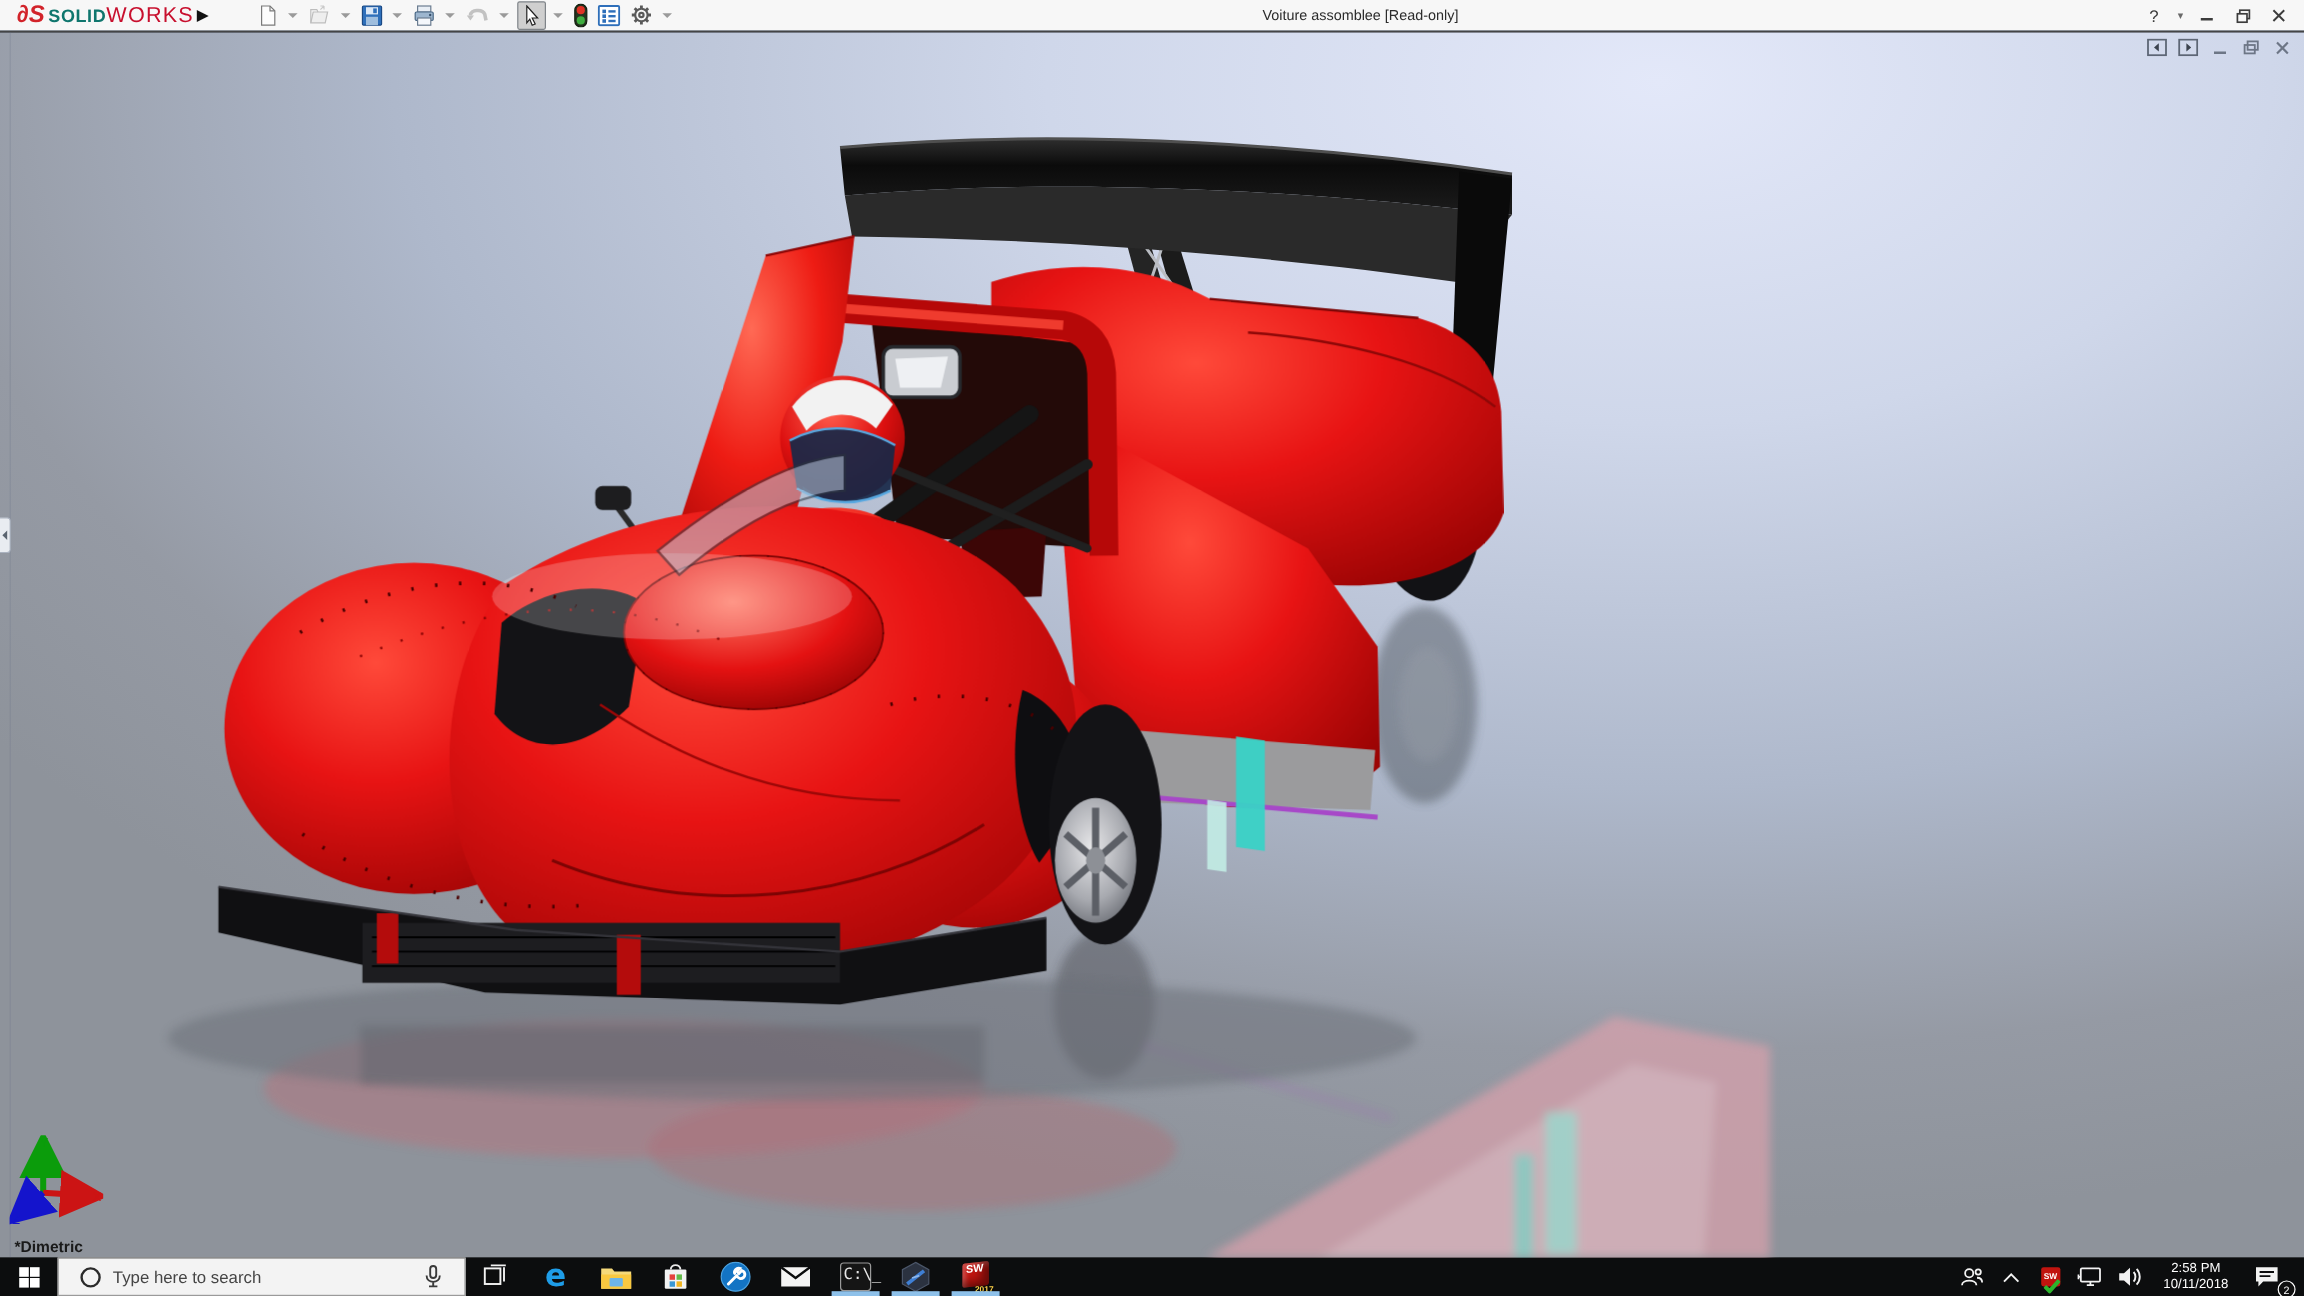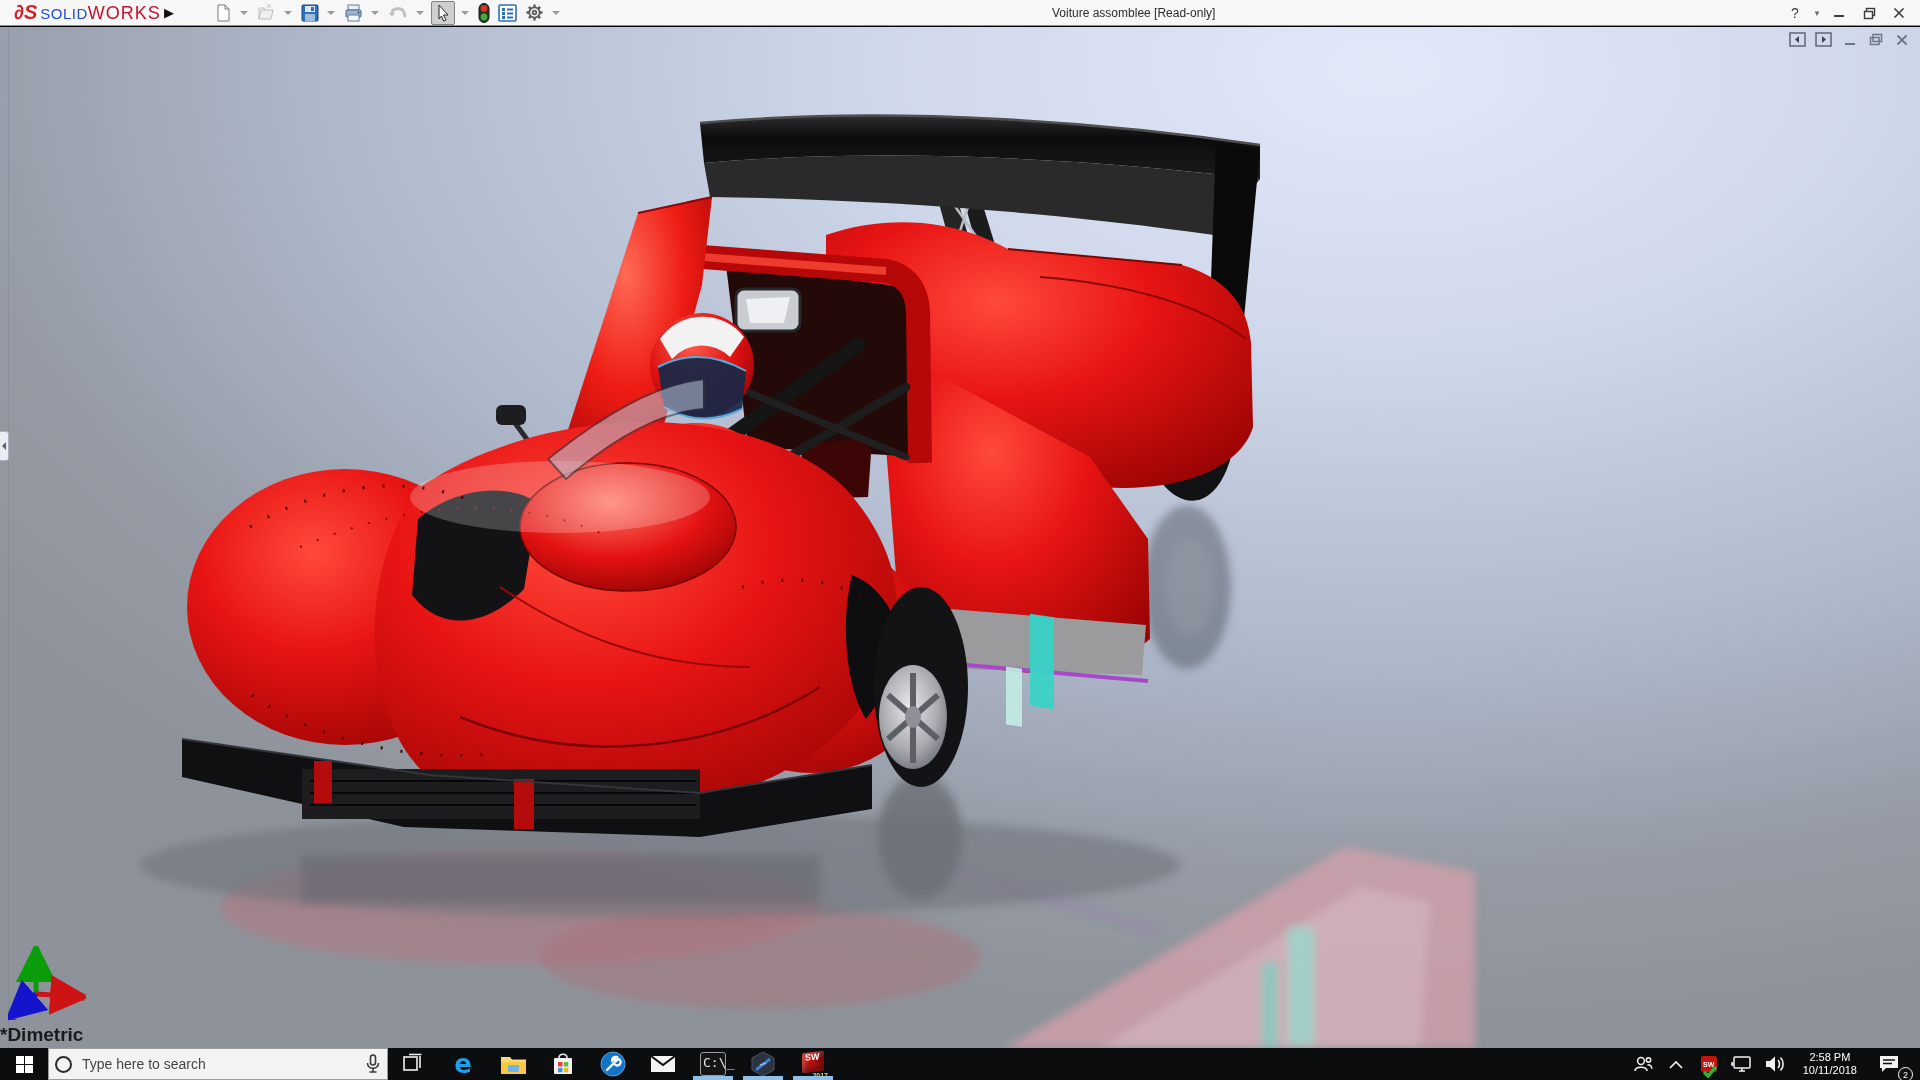--- a/index.html
+++ b/index.html
@@ -2,21 +2,21 @@
 <html><head>
 <meta charset="utf-8">
 <style>
   * { margin:0; padding:0; box-sizing:border-box; }
   html,body { width:1920px; height:1080px; overflow:hidden; font-family:"Liberation Sans", sans-serif; background:#000; }
 
   
   .titlebar { position:absolute; top:0; left:0; width:1920px; height:26px; background:#f7f7f7; border-bottom:1px solid #8a8f96; display:flex; align-items:center; }
   .brand { display:flex; align-items:baseline; padding-left:14px; width:150px; }
   .brand .mark { color:#d2232a; font-size:20px; font-weight:bold; font-style:italic; line-height:20px; margin-right:3px; }
-  .brand .solid { color:#1d4ed8; font-weight:normal; font-size:15px; letter-spacing:.5px; }
+  .brand .solid { color:#0f766e; font-weight:bold; font-size:15px; letter-spacing:.5px; }
   .brand .works { color:#c8102e; font-weight:normal; font-size:18px; letter-spacing:1px; }
   .flyout { width:22px; height:22px; display:flex; align-items:center; justify-content:center; font-size:13px; color:#111; margin-left:8px; cursor:pointer; }
   .tb-icons { display:flex; align-items:center; margin-left:30px; }
   .tb-btn { display:flex; align-items:center; height:24px; padding:0 2px; margin:0 2px; border-radius:2px; }
   .tb-btn.pressed { background:#cfcfcf; border:1px solid #7f8489; }
   .tb-btn svg { display:block; }
   .dd { width:0; height:0; border-left:4px solid transparent; border-right:4px solid transparent; border-top:4px solid #9a9a9a; margin:0 5px 0 4px; }
   .win-title { position:absolute; left:1052px; top:0; height:26px; line-height:26px; font-size:12px; color:#2b2b2b; }
   .win-ctrls { position:absolute; right:6px; top:0; height:26px; display:flex; align-items:center; }
   .wc { width:30px; height:24px; display:flex; align-items:center; justify-content:center; color:#3c3c3c; font-size:14px; }
@@ -27,31 +27,31 @@
     background:
       radial-gradient(ellipse 1700px 950px at 72% 4%, #e3e8f9 0%, #cfd7ea 30%, #aeb8cb 62%, #959aa4 85%, #8e939b 100%);
   }
   .pane-edge { position:absolute; left:8px; top:0; height:100%; width:1px; background:rgba(110,120,140,.30); }
   .pane-tab { position:absolute; left:0; top:404px; width:9px; height:30px; background:#e9ecf1; border:1px solid #aab2bf; border-left:none; border-radius:0 3px 3px 0; display:flex; align-items:center; justify-content:center; cursor:pointer; }
   .pane-tab::after { content:""; width:0; height:0; border-top:4px solid transparent; border-bottom:4px solid transparent; border-right:4px solid #5b6470; }
 
   .doc-ctrls { position:absolute; top:5px; right:10px; display:flex; align-items:center; gap:9px; }
   .dc { width:17px; height:15px; display:flex; align-items:center; justify-content:center; }
 
-  .orientation { position:absolute; left:0; bottom:2px; font-size:19px; font-weight:bold; color:#1a1a1a; }
+  .orientation { position:absolute; left:12px; bottom:2px; font-size:13px; font-weight:bold; color:#1a1a1a; }
   .triad { position:absolute; left:8px; bottom:24px; }
 
   .scene { position:absolute; inset:0; }
 
   
   .taskbar { position:absolute; bottom:0; left:0; width:1920px; height:32px; background:#0c0d0e; display:flex; align-items:stretch; }
   .start { width:48px; display:flex; align-items:center; justify-content:center; cursor:pointer; }
   .winlogo { display:grid; grid-template-columns:8px 8px; grid-template-rows:8px 8px; gap:1px; }
   .winlogo span { background:#fff; }
-  .searchbox { width:340px; background:#f3f3f3; border:1px solid #9a9a9a; display:flex; align-items:center; padding:0 6px; gap:10px; }
+  .searchbox { width:340px; background:#f3f3f3; border:1px solid #9a9a9a; display:flex; align-items:center; padding:0 18px; gap:10px; }
   .searchbox .ring { width:17px; height:17px; border:2.5px solid #2b2b2b; border-radius:50%; flex:none; }
   .searchbox input { flex:1; border:none; outline:none; background:transparent; font-size:14px; color:#3a3a3a; font-family:"Liberation Sans", sans-serif; }
   .searchbox input::placeholder { color:#454545; opacity:1; }
   .tb-app { position:relative; width:50px; display:flex; align-items:center; justify-content:center; cursor:pointer; }
   .tb-app .run { position:absolute; bottom:0; left:5px; right:5px; height:4px; background:#8ec1ea; }
   .edge-e { color:#1e9de8; font-size:26px; font-weight:bold; font-family:"DejaVu Sans", sans-serif; line-height:26px; }
   .cmdbox { width:26px; height:24px; background:#151515; border:1px solid #9a9a9a; border-radius:3px; color:#e7e7e7; font-family:"DejaVu Sans Mono", monospace; font-size:13px; padding:2px 0 0 2px; }
   .swcube { position:relative; width:26px; height:26px; }
   .swcube .face { position:absolute; left:2px; top:1px; width:22px; height:20px; background:#c1140f; transform:skewY(-6deg); border-radius:2px; box-shadow:inset -6px -4px 8px rgba(0,0,0,.45), inset 3px 3px 4px rgba(255,255,255,.25); color:#fff; font-weight:bold; font-size:9px; line-height:9px; padding:1px 0 0 3px; }
   .swcube .year { position:absolute; right:-2px; bottom:-2px; color:#ffd24a; font-size:7px; font-weight:bold; text-shadow:0 0 2px #000; }

